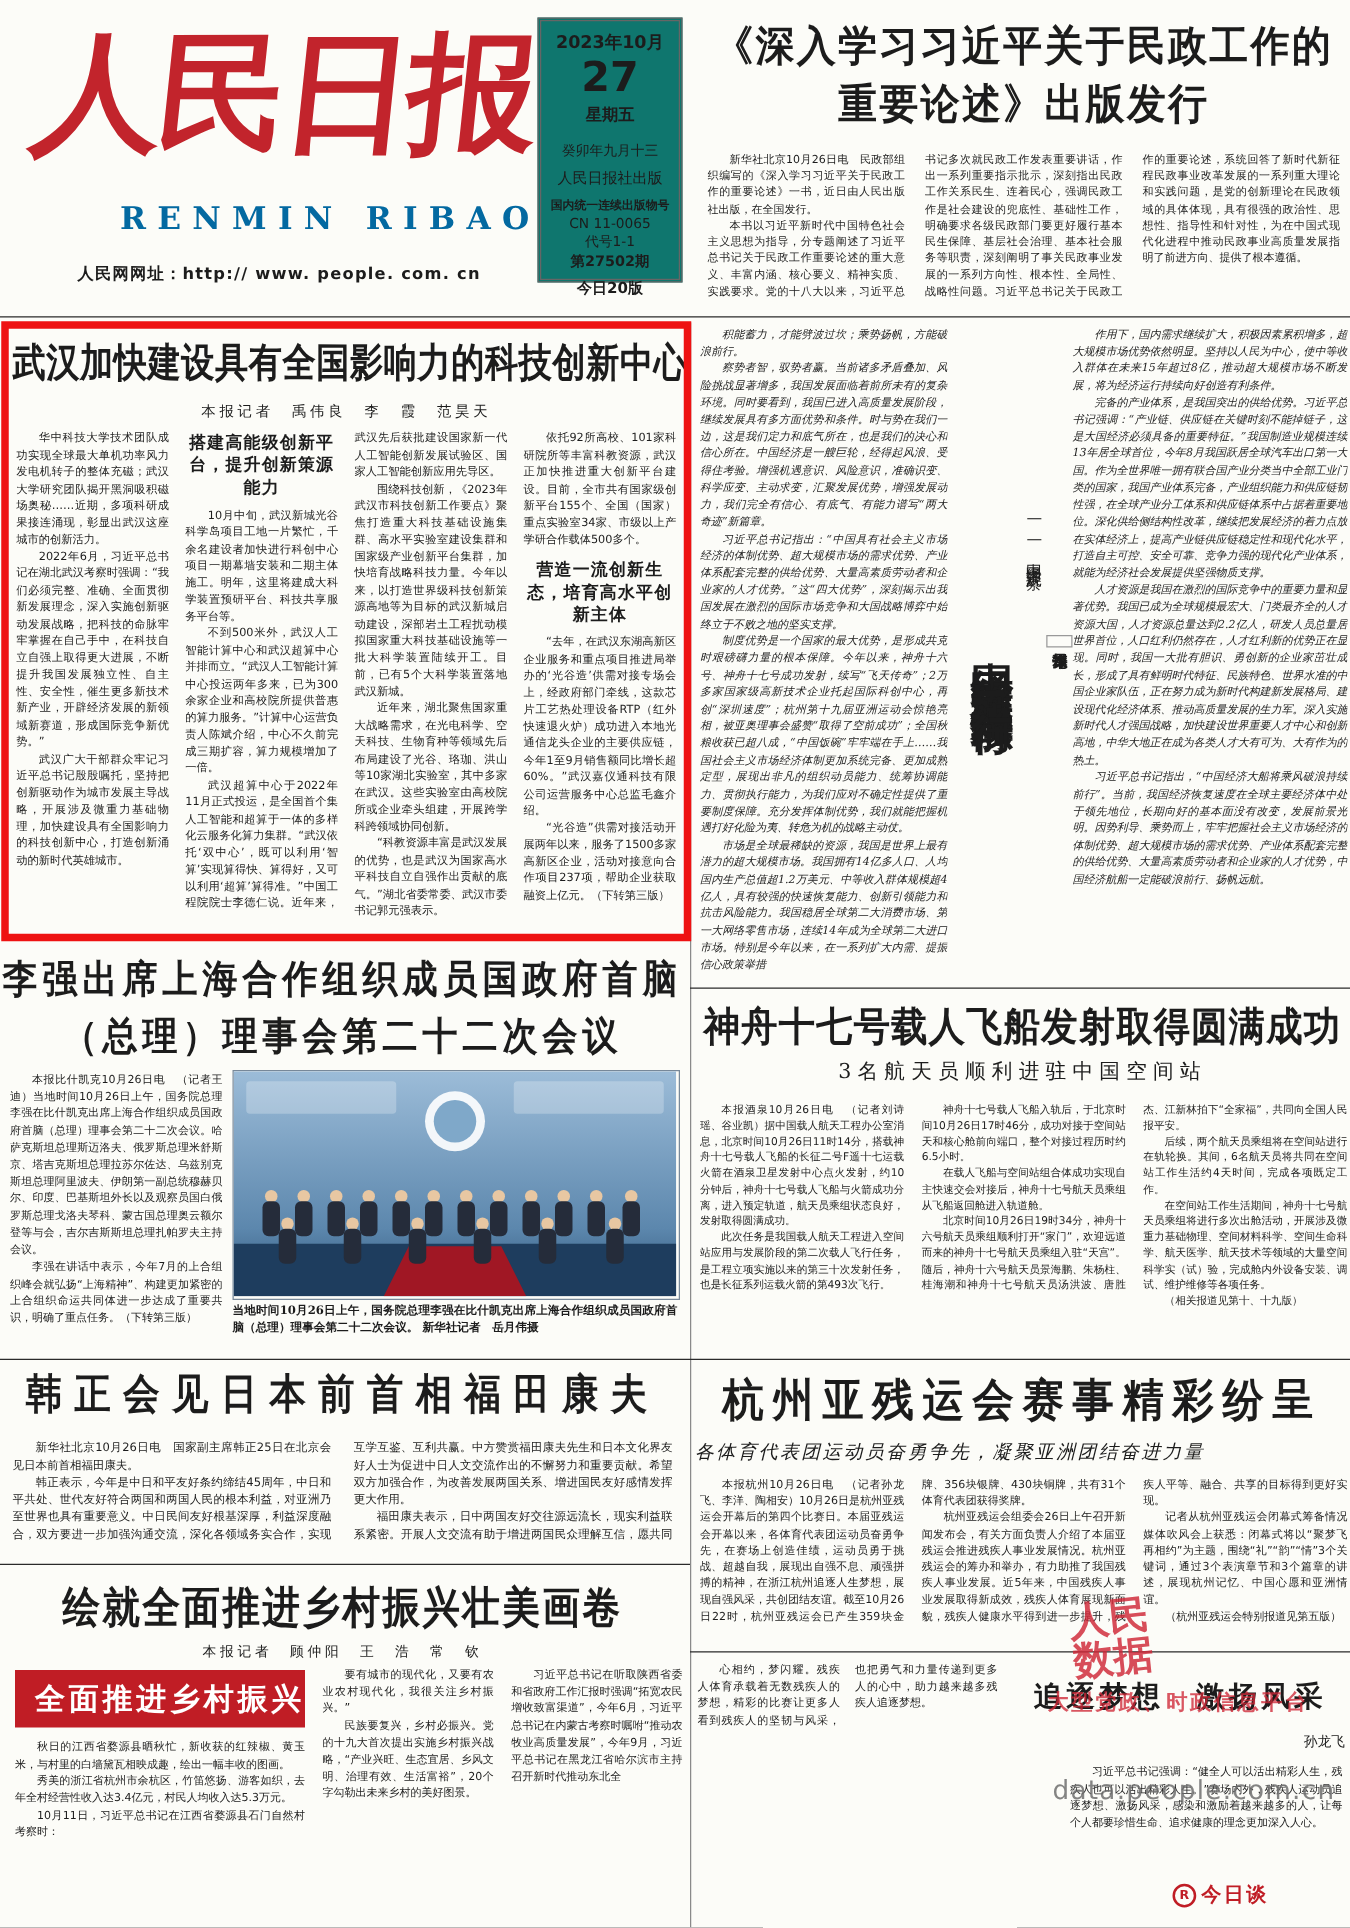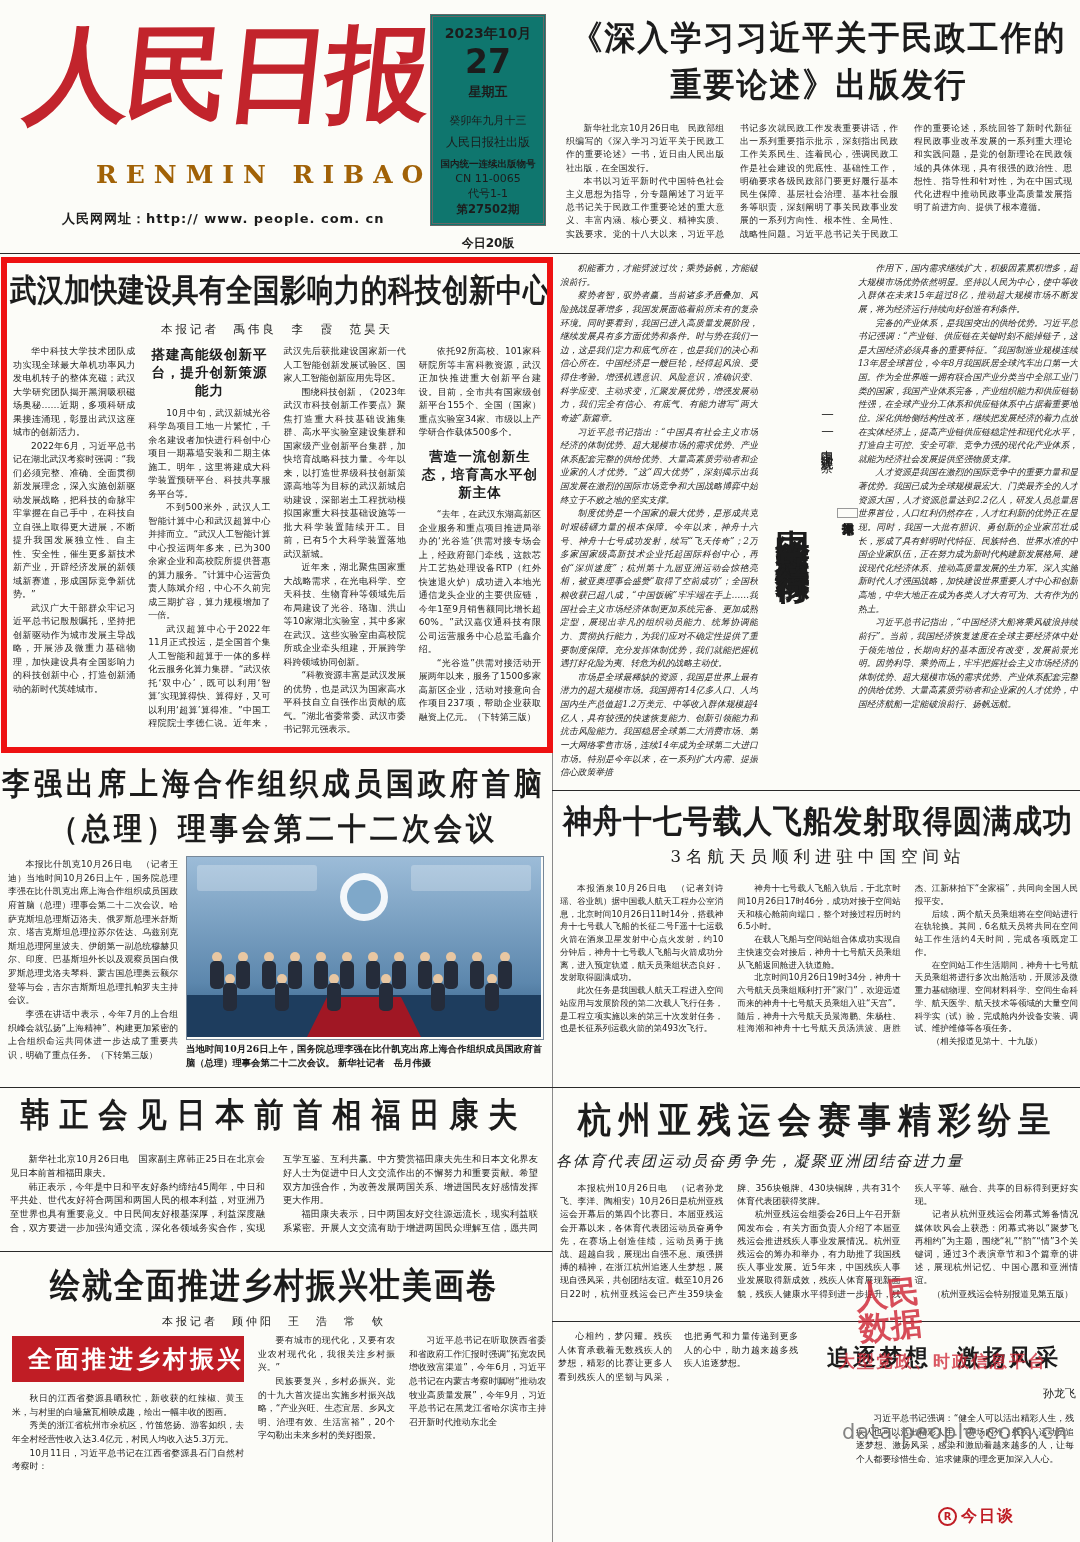--- a/index.html
+++ b/index.html
@@ -4,36 +4,36 @@
 <style>
   html,body{margin:0;padding:0;background:#888;}
   #page{position:relative;width:1080px;height:1542px;margin:0 auto;background:#fcfcf8;
         font-family:"DejaVu Sans",sans-serif;color:#1c1c1c;overflow:hidden;}
   .rule-h{position:absolute;border-top:1.5px solid #2a2a2a;height:0;}
   .rule-v{position:absolute;border-left:1px solid #8a8a8a;width:0;}
   
   .mast-title{position:absolute;left:26px;top:6px;width:410px;height:150px;
     font-family:"DejaVu Serif",serif;font-weight:900;font-size:104px;line-height:1.3;
     color:#c2242c;letter-spacing:-4px;transform:skewX(-6deg);white-space:nowrap;}
-  .mast-pinyin{position:absolute;left:96px;top:160px;color:#a16207;font-size:25px;
+  .mast-pinyin{position:absolute;left:96px;top:160px;color:#0369a1;font-size:25px;
     font-family:"DejaVu Serif",serif;letter-spacing:9px;font-weight:bold;}
   .mast-url{position:absolute;left:62px;top:210px;font-size:13px;letter-spacing:1px;font-weight:bold;}
   
   .datebox{position:absolute;left:430px;top:14px;width:116px;height:212px;border:3px double #666;
     text-align:center;padding-top:8px;box-sizing:border-box;background:#0f766e;}
   .db1{font-size:14px;font-weight:bold;}
   .db-day{font-size:33px;font-weight:bold;line-height:1.15;}
   .db-wk{font-size:13px;font-weight:bold;margin-top:2px;}
   .db-lunar{font-size:11px;margin-top:12px;font-family:"DejaVu Serif",serif;}
   .db-pub{font-size:12px;margin-top:6px;font-family:"DejaVu Serif",serif;}
   .db-issn{font-size:9.5px;margin-top:7px;font-weight:bold;}
   .db-cn{font-size:11px;margin-top:1px;}
   .db-code{font-size:11px;margin-top:1px;}
   .db-issue{font-size:11.5px;font-weight:bold;margin-top:1px;}
-  .db-pages{font-size:12px;font-weight:bold;margin-top:18px;}
+  .db-pages{font-size:12px;font-weight:bold;margin-top:5px;}
   
   .flow{text-align:justify;overflow:hidden;}
   .flow p{margin:0;text-indent:2em;}
   .flow p.sub{font-weight:900;text-align:center;text-indent:0;font-size:13.5px;line-height:1.35;
     margin:7px 0;letter-spacing:1px;}
   
   .mz-head{position:absolute;left:566px;top:18px;width:506px;text-align:center;font-size:31px;
     font-weight:900;line-height:1.4;letter-spacing:2px;transform:scaleY(1.08);}
   .mz-body{position:absolute;left:566px;top:122px;width:506px;height:124px;column-count:3;
     column-gap:16px;font-size:8.8px;line-height:1.5;}

